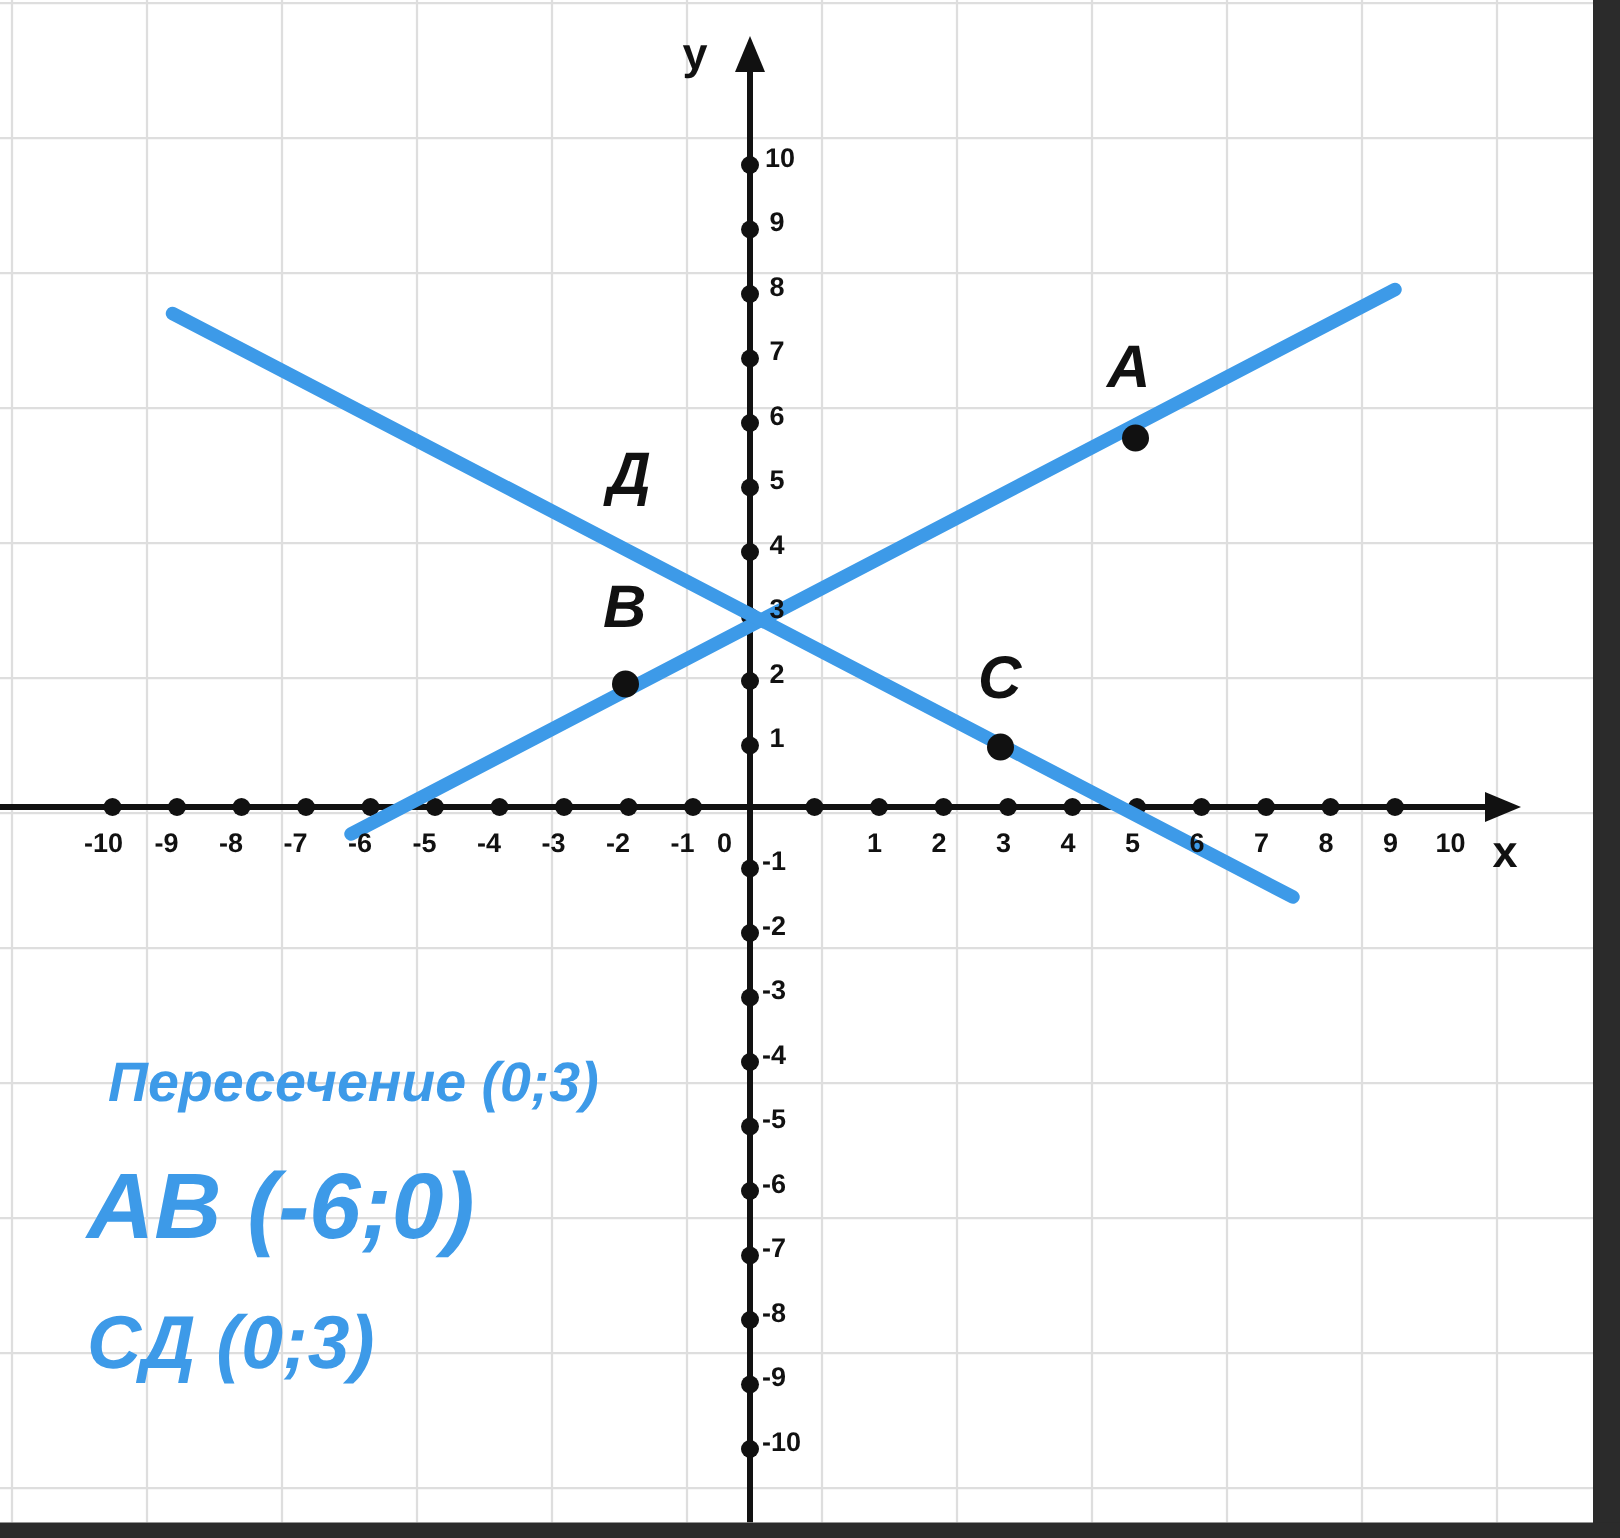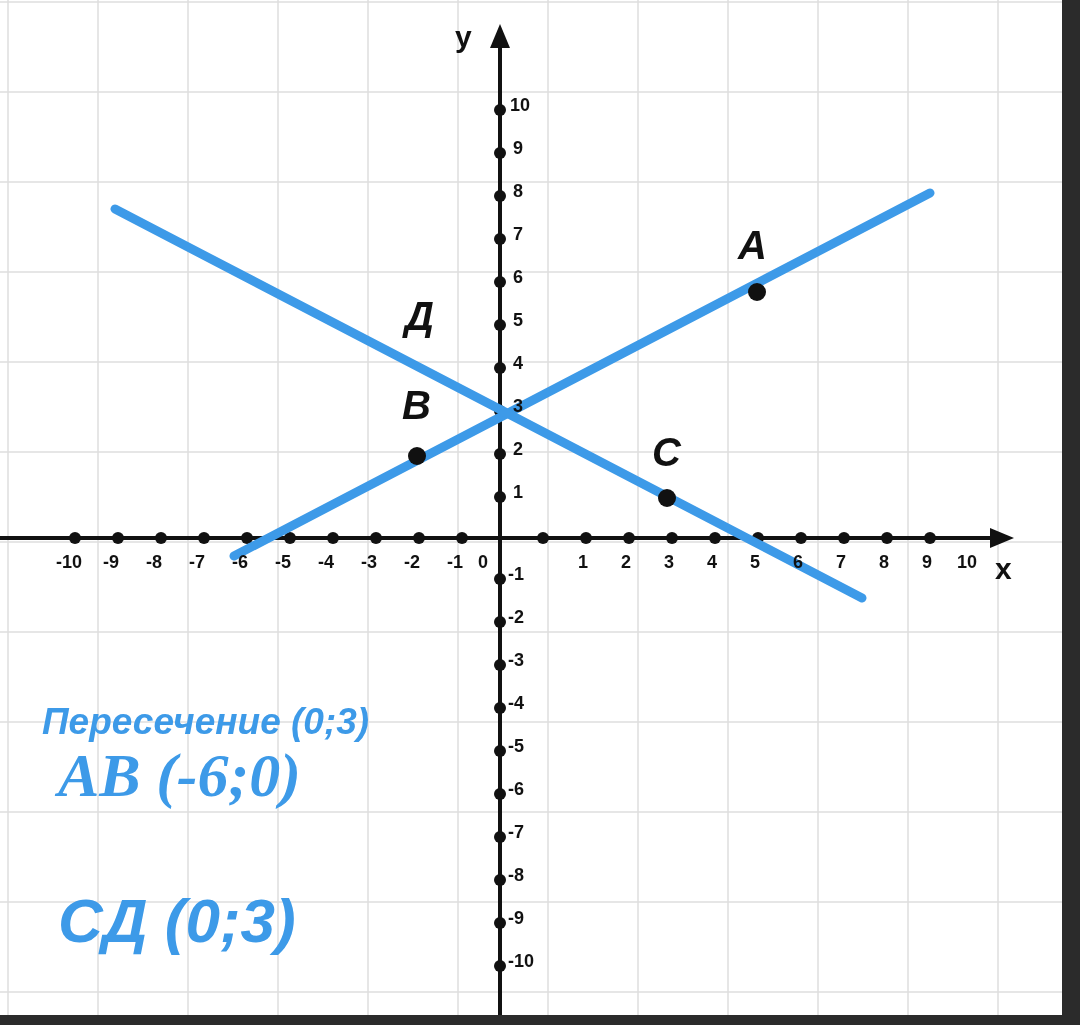--- a/index.html
+++ b/index.html
@@ -64,21 +64,21 @@
     position: absolute;
     color: #3d9ae8;
     font-weight: bold;
     font-style: italic;
     white-space: nowrap;
     line-height: 1;
     font-family: "Liberation Sans", sans-serif;
   }
   #note-intersect { font-size: 37px; }
   #note-ab { font-size: 62px; }
-  #note-cd { font-size: 62px; margin-top: 20px; }
+  #note-cd { font-size: 50px; }
 </style>
 </head>
 <body>
 
 <div id="stage">
 
   <svg id="grid" viewBox="0 0 1062 1015" preserveAspectRatio="none">
     <g stroke="#dedede" stroke-width="1.5" fill="none">
       <line x1="8" y1="0" x2="8" y2="1015"></line>
       <line x1="98" y1="0" x2="98" y2="1015"></line>
@@ -220,19 +220,19 @@
   <div class="label tick-label" style="left:508px; top:952px;">-10</div>
 
   <div class="label axis-name" style="left:455px; top:22px;">y</div>
   <div class="label axis-name" style="left:995px; top:554px;">x</div>
 
   <div class="label point-label" style="left:738px; top:225px;">A</div>
   <div class="label point-label" style="left:402px; top:385px;">B</div>
   <div class="label point-label" style="left:405px; top:296px;">Д</div>
   <div class="label point-label" style="left:652px; top:432px;">C</div>
 
-  <div class="note" id="note-intersect" style="left:42px; top:703px;">Пересечение (0;3)</div>
-  <div class="note" id="note-ab" style="left:58px; top:744px;font-family:Liberation Serif, serif;">AB (-6;0)</div>
+  <div class="note" id="note-intersect" style="left:72px; top:703px;">Пересечение (0;3)</div>
+  <div class="note" id="note-ab" style="left:58px; top:774px;">AB (-6;0)</div>
   <div class="note" id="note-cd" style="left:58px; top:870px;">СД (0;3)</div>
 
   <div id="edge-right"></div>
   <div id="edge-bottom"></div>
 </div>
 
 </body></html>

